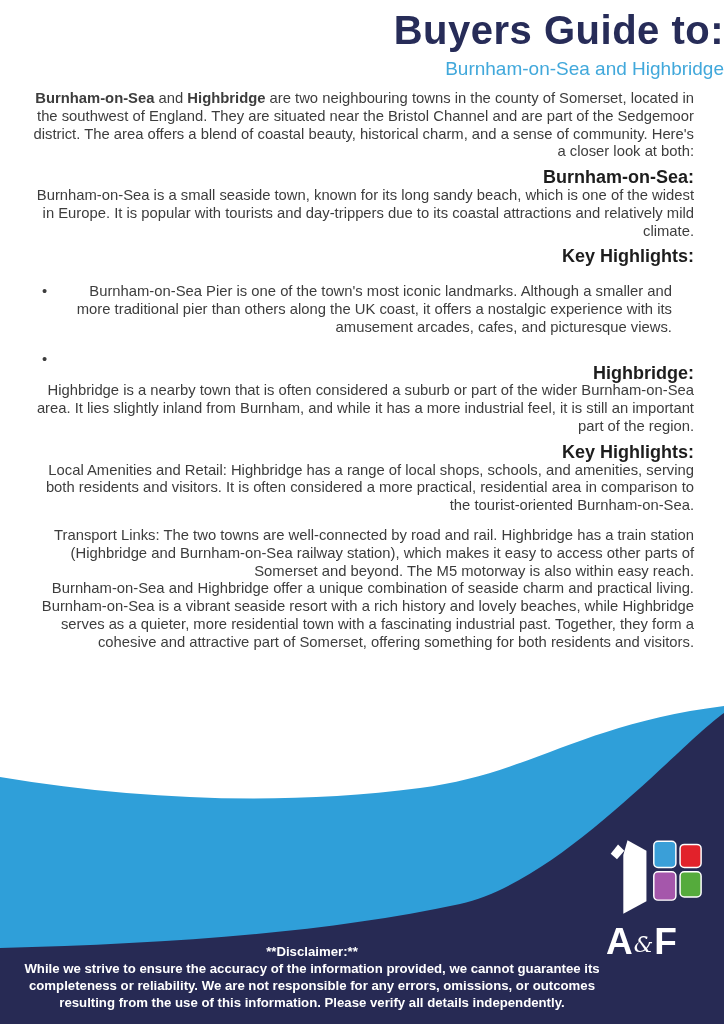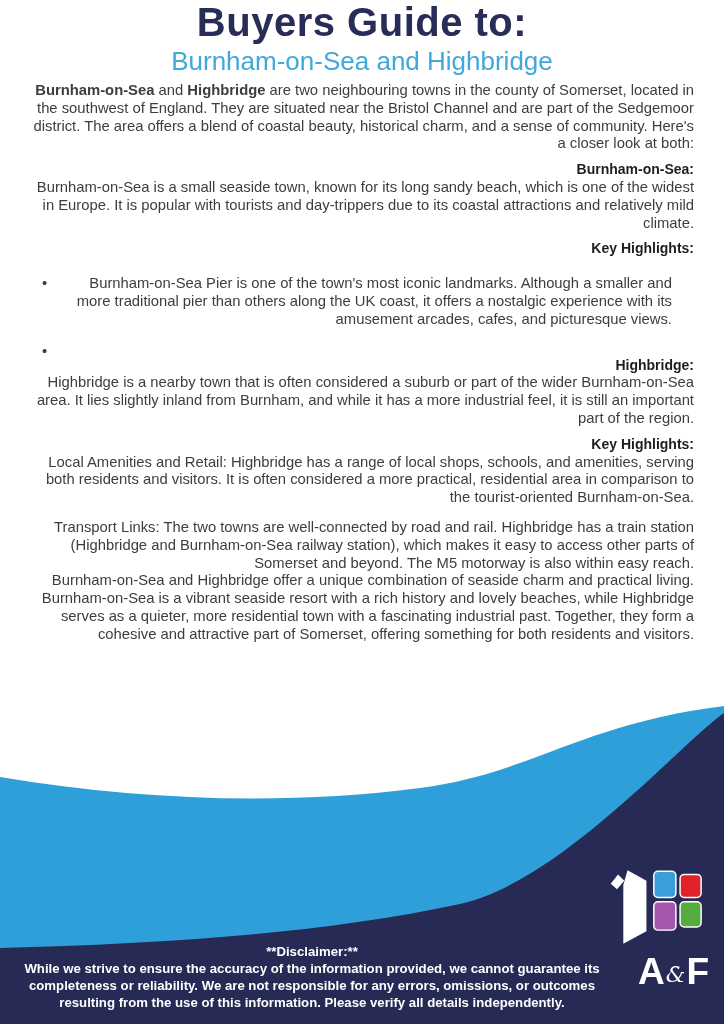--- a/index.html
+++ b/index.html
@@ -4,47 +4,47 @@
 <style>
   html, body { margin: 0; padding: 0; background: #ffffff; }
   .page {
     position: relative;
     width: 724px;
     height: 1024px;
     background: #ffffff;
     font-family: "Liberation Sans", sans-serif;
     overflow: hidden;
   }
-  header { text-align: center; }
+  header { text-align: right; padding-top: 8px; }
   .title {
     margin: 0;
     font-size: 40px;
     line-height: 44px;
     font-weight: 800;
     letter-spacing: 0.5px;
     color: #272c58;
   }
   .subtitle {
     margin: 2px 0 0;
-    font-size: 26px;
+    font-size: 19px;
     line-height: 30px;
     font-weight: 400;
     color: #41a8db;
   }
   main {
     padding: 6px 30px 0;
     text-align: right;
     color: #3d3d3d;
     font-size: 14.8px;
     line-height: 17.8px;
   }
   main p { margin: 0; }
   .sec-heading {
     margin: 8px 0 0;
-    font-size: 14px;
+    font-size: 18px;
     line-height: 17.8px;
     font-weight: bold;
     color: #1d1d1d;
   }
   .highlights-list { list-style: none; margin: 17px 0 0; padding: 0 6px; }
   .highlights-list li { position: relative; padding: 0 16px; }
   .highlights-list li + li { margin-top: 14px; }
   .bullet-dot { position: absolute; left: 6px; top: 0; }
   .mt-lg { margin-top: 28px; }
   .para-gap { margin-top: 12px; }
@@ -60,24 +60,24 @@
     z-index: 2;
     text-align: center;
     color: #ffffff;
     font-weight: bold;
     font-size: 13.2px;
     line-height: 17px;
   }
   .logo {
     position: absolute;
     right: 14px;
-    top: 866px;
+    top: 836px;
     width: 104px;
     z-index: 2;
-    text-align: right;
+    text-align: left;
   }
   .logo svg { display: block; margin: 0 auto; }
   .logo-text {
     margin-top: 4px;
     color: #ffffff;
     font-size: 37px;
     line-height: 40px;
     font-weight: 800;
     letter-spacing: 1px;
   }

